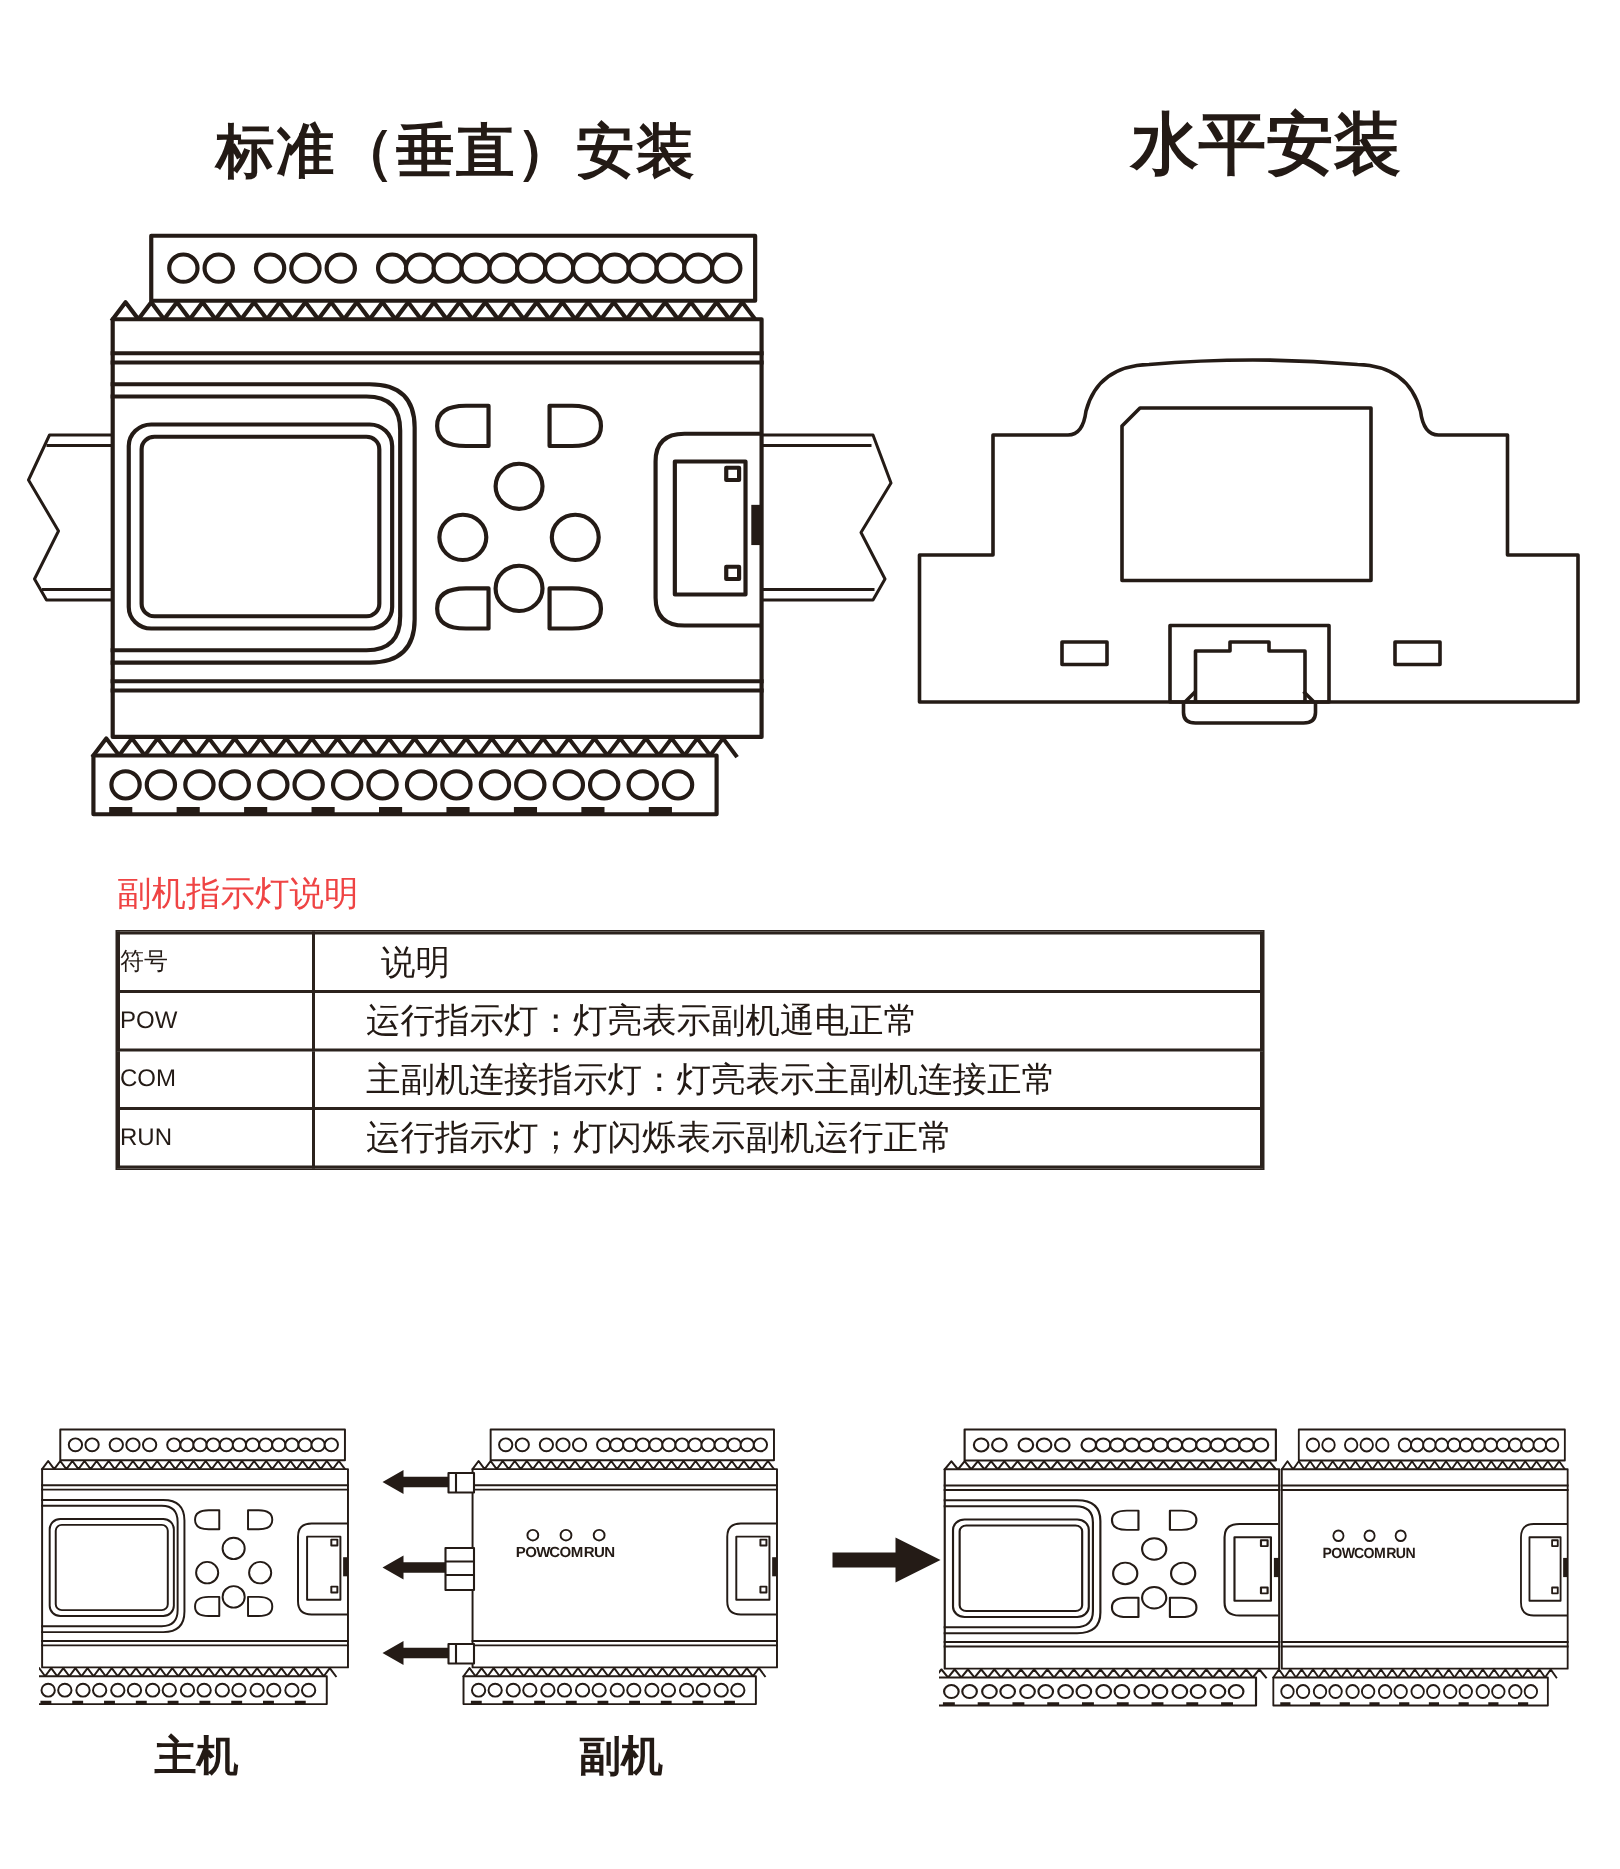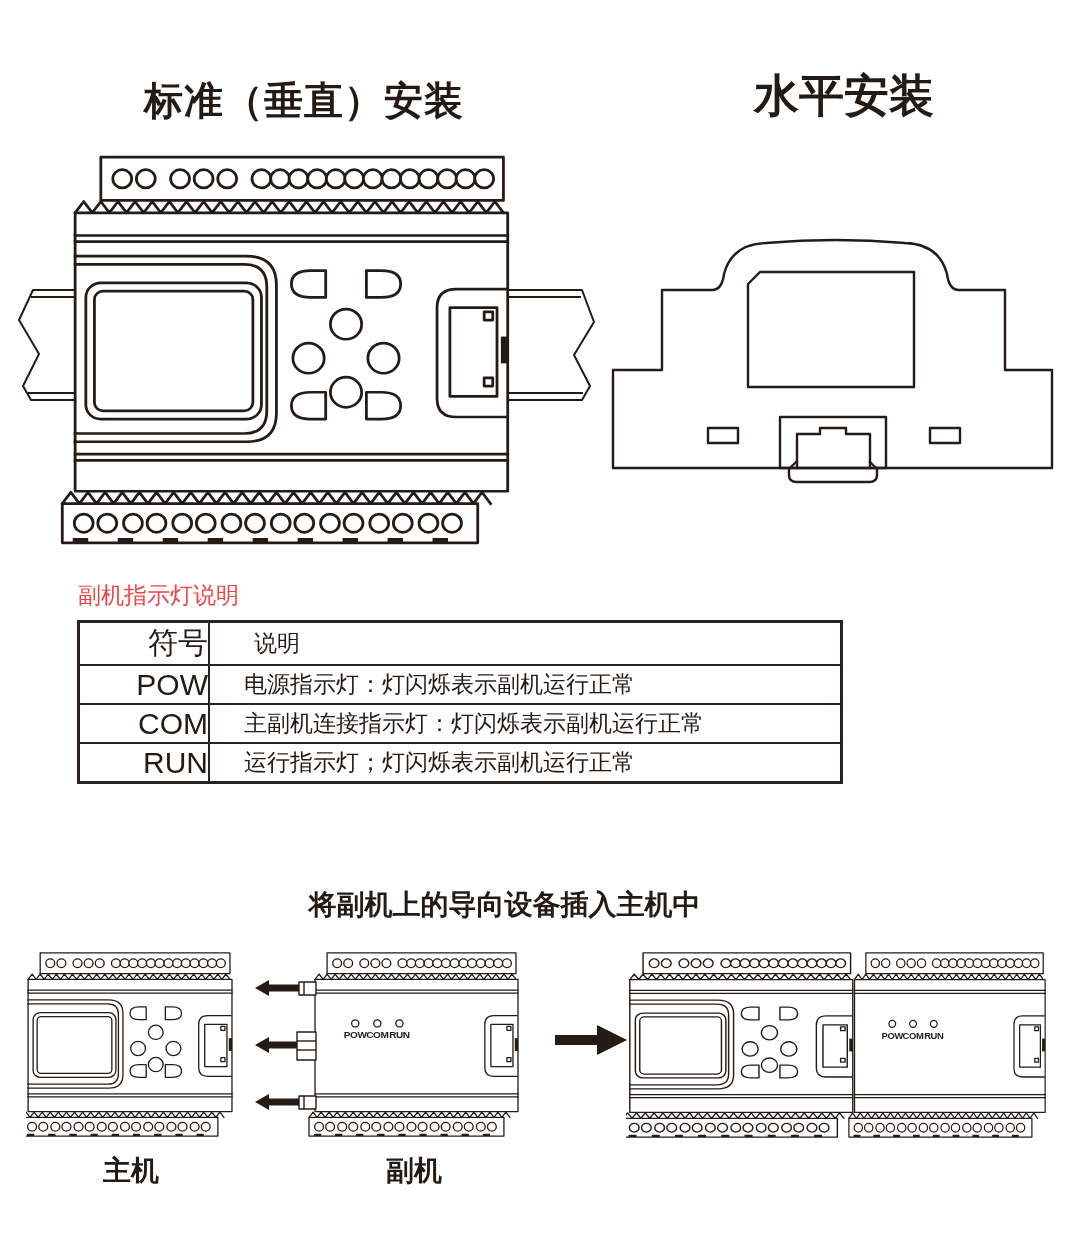--- a/index.html
+++ b/index.html
@@ -8,21 +8,21 @@
   .abs{position:absolute;}
   .title-serif{font-family:"Liberation Serif","DejaVu Serif",serif;font-weight:bold;
                white-space:nowrap;text-align:center;}
   .fig{position:absolute;}
   .caption{font-size:23px;color:#ef4444;}
   .h-big{font-weight:bold;font-size:41px;text-align:center;white-space:nowrap;}
   .h-sub{font-weight:bold;font-size:28px;text-align:center;white-space:nowrap;}
   table.ind{border-collapse:collapse;table-layout:fixed;width:764px;}
   table.ind td{border:2px solid #2b221d;font-size:23px;height:37px;
                padding:0;vertical-align:middle;}
-  table.ind td.sym{width:128px;text-align:right;font-size:30px;}
+  table.ind td.sym{width:128px;text-align:left;font-size:16px;}
   table.ind td.desc{padding-left:34px;}
   table.ind{border:1px solid #2b221d;outline:1.5px solid #2b221d;}
   .unit-label{font-family:"Liberation Serif","DejaVu Serif",serif;font-weight:bold;
               font-size:28px;white-space:nowrap;}
   svg{display:block;}
 </style>
 </head>
 <body>
 
 <div class="page">
@@ -199,34 +199,33 @@
 
   <div class="abs caption" style="left:78px;top:580px;">副机指示灯说明</div>
   <table class="ind abs" style="left:78px;top:621px;">
     <tbody>
       <tr>
         <td class="sym">符号</td>
         <td class="desc" style="padding-left:44px;">说明</td>
       </tr>
       <tr>
         <td class="sym">POW</td>
-        <td class="desc">电源指示灯：灯闪烁表示副机运行正常</td>
+        <td class="desc">运行指示灯：灯亮表示副机通电正常</td>
       </tr>
       <tr>
         <td class="sym">COM</td>
-        <td class="desc">主副机连接指示灯：灯闪烁表示副机运行正常</td>
+        <td class="desc">主副机连接指示灯：灯亮表示主副机连接正常</td>
       </tr>
       <tr>
         <td class="sym">RUN</td>
         <td class="desc">运行指示灯；灯闪烁表示副机运行正常</td>
       </tr>
     </tbody>
   </table>
 
-  <div class="abs h-sub" style="left:307px;top:886px;width:395px;">将副机上的导向设备插入主机中</div>
 
   <svg class="fig" style="left:26px;top:946px;" width="216" height="196" viewBox="0 0 216 196">
     <use href="#unit-screen" x="-6" y="5" width="214" height="188"></use>
   </svg>
 
   <svg class="fig" style="left:252px;top:966px;" width="52" height="150" viewBox="0 0 52 150" fill="#241b16">
     <path d="M3,22 l14,-8 v4.5 h30 v7 h-30 v4.5 z"></path>
     <path d="M3,79 l14,-8 v4.5 h30 v7 h-30 v4.5 z"></path>
     <path d="M3,136 l14,-8 v4.5 h30 v7 h-30 v4.5 z"></path>
   </svg>

